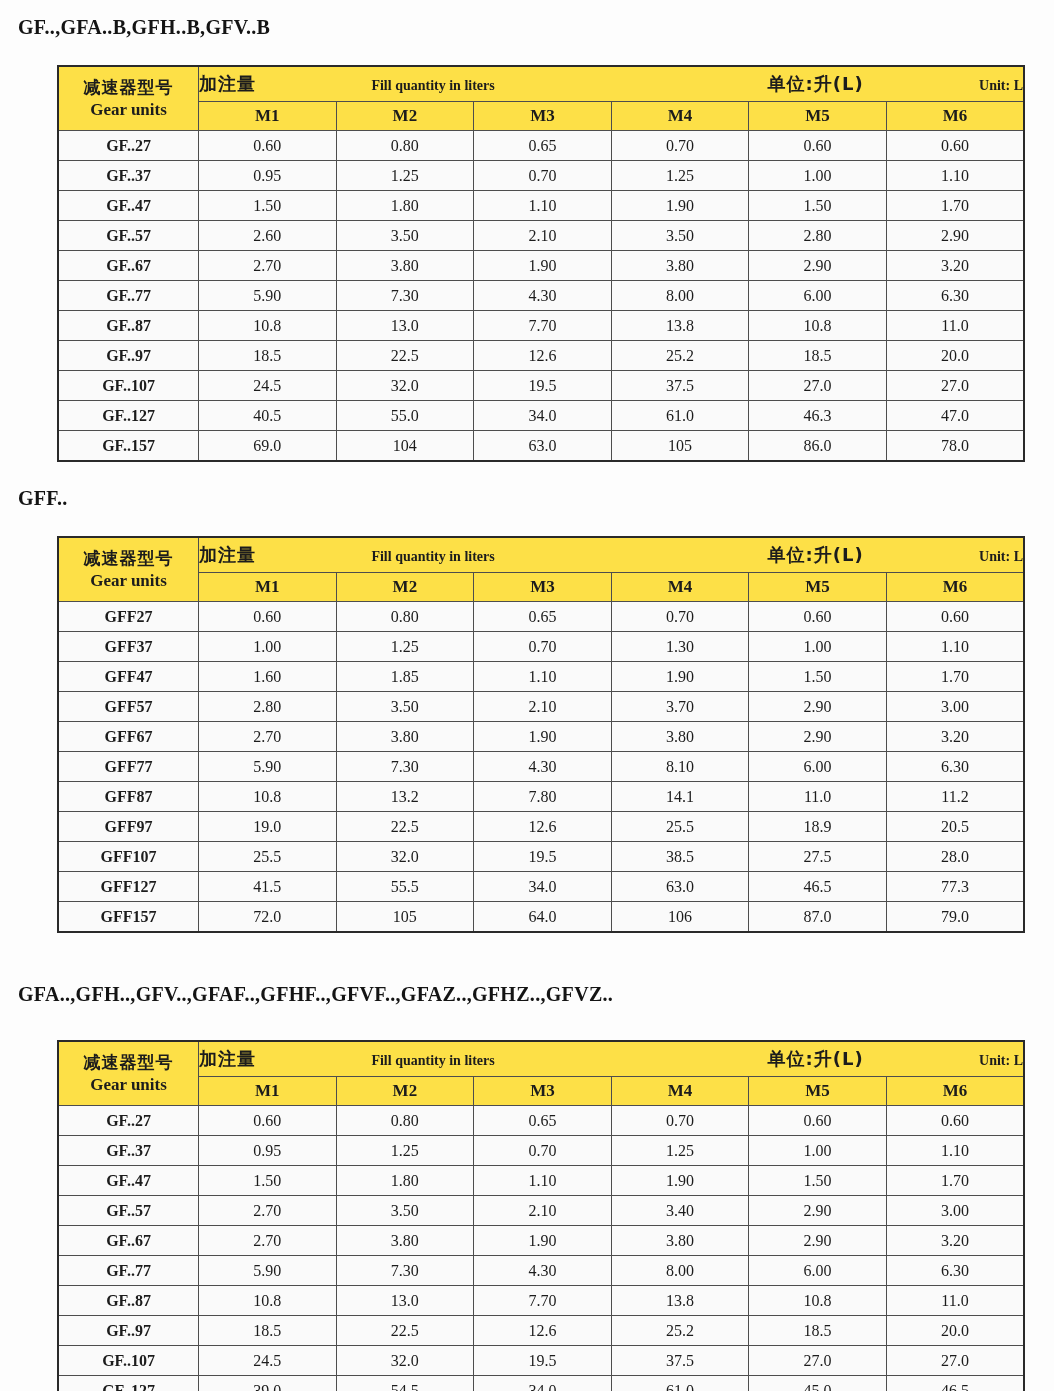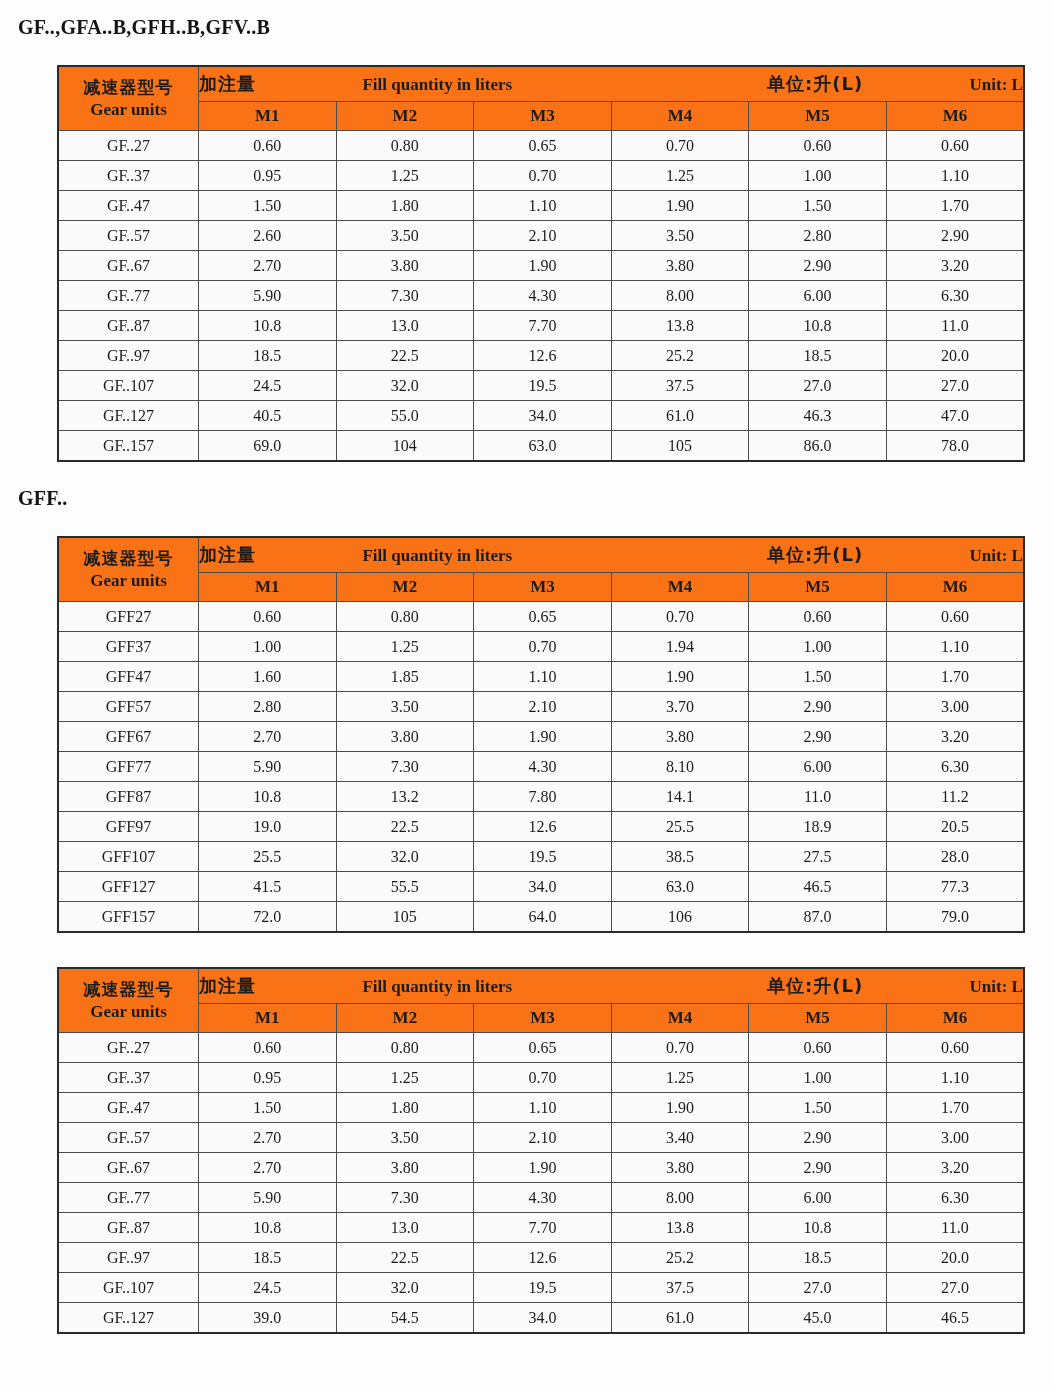--- a/index.html
+++ b/index.html
@@ -45,21 +45,21 @@
 
   .fill-table th, .fill-table td {
     border: 1px solid #4d4d4d;
     text-align: center;
     vertical-align: middle;
     padding: 0;
     overflow: hidden;
     white-space: nowrap;
   }
   .fill-table thead th {
-    background: #f97316;
+    background: #fde047;
   }
   .fill-table tbody td {
     background: #fafafa;
     height: 29px;
     font-size: 16px;
   }
   th.corner {
     width: 139px;
     background: #e8e8e8;
   }
@@ -82,32 +82,32 @@
     align-items: baseline;
   }
   .span-flex .zh {
     font-family: "DejaVu Sans", sans-serif;
     font-weight: 600;
     font-size: 18px;
     letter-spacing: 1px;
   }
   .span-flex .en {
     font-weight: bold;
-    font-size: 17px;
+    font-size: 14px;
     margin-left: 14px;
   }
   .span-flex .gap { width: 70px; }
   tr.mrow th {
     height: 28px;
     font-size: 17px;
     font-weight: bold;
     text-align: center;
   }
   td.model {
-    font-weight: normal;
+    font-weight: bold;
     font-size: 16px;
   }
 </style>
 </head>
 <body>
 
 <div class="page">
 
   <h2 class="doc-title title-1">GF..,GFA..B,GFH..B,GFV..B</h2>
   <table class="fill-table t1">
@@ -274,21 +274,21 @@
           <td class="val">0.65</td>
           <td class="val">0.70</td>
           <td class="val">0.60</td>
           <td class="val">0.60</td>
         </tr>
         <tr>
           <td class="model">GFF37</td>
           <td class="val">1.00</td>
           <td class="val">1.25</td>
           <td class="val">0.70</td>
-          <td class="val">1.94</td>
+          <td class="val">1.30</td>
           <td class="val">1.00</td>
           <td class="val">1.10</td>
         </tr>
         <tr>
           <td class="model">GFF47</td>
           <td class="val">1.60</td>
           <td class="val">1.85</td>
           <td class="val">1.10</td>
           <td class="val">1.90</td>
           <td class="val">1.50</td>
@@ -362,20 +362,21 @@
           <td class="val">72.0</td>
           <td class="val">105</td>
           <td class="val">64.0</td>
           <td class="val">106</td>
           <td class="val">87.0</td>
           <td class="val">79.0</td>
         </tr>
       </tbody>
   </table>
 
+  <h2 class="doc-title title-3">GFA..,GFH..,GFV..,GFAF..,GFHF..,GFVF..,GFAZ..,GFHZ..,GFVZ..</h2>
   <table class="fill-table t3">
     <thead>
       <tr>
         <th class="corner" rowspan="2">
           <div class="zh-line">减速器型号</div>
           <div class="en-line">Gear units</div>
         </th>
         <th class="span-header" colspan="6">
           <div class="span-flex">
             <span class="zh">加注量</span>

